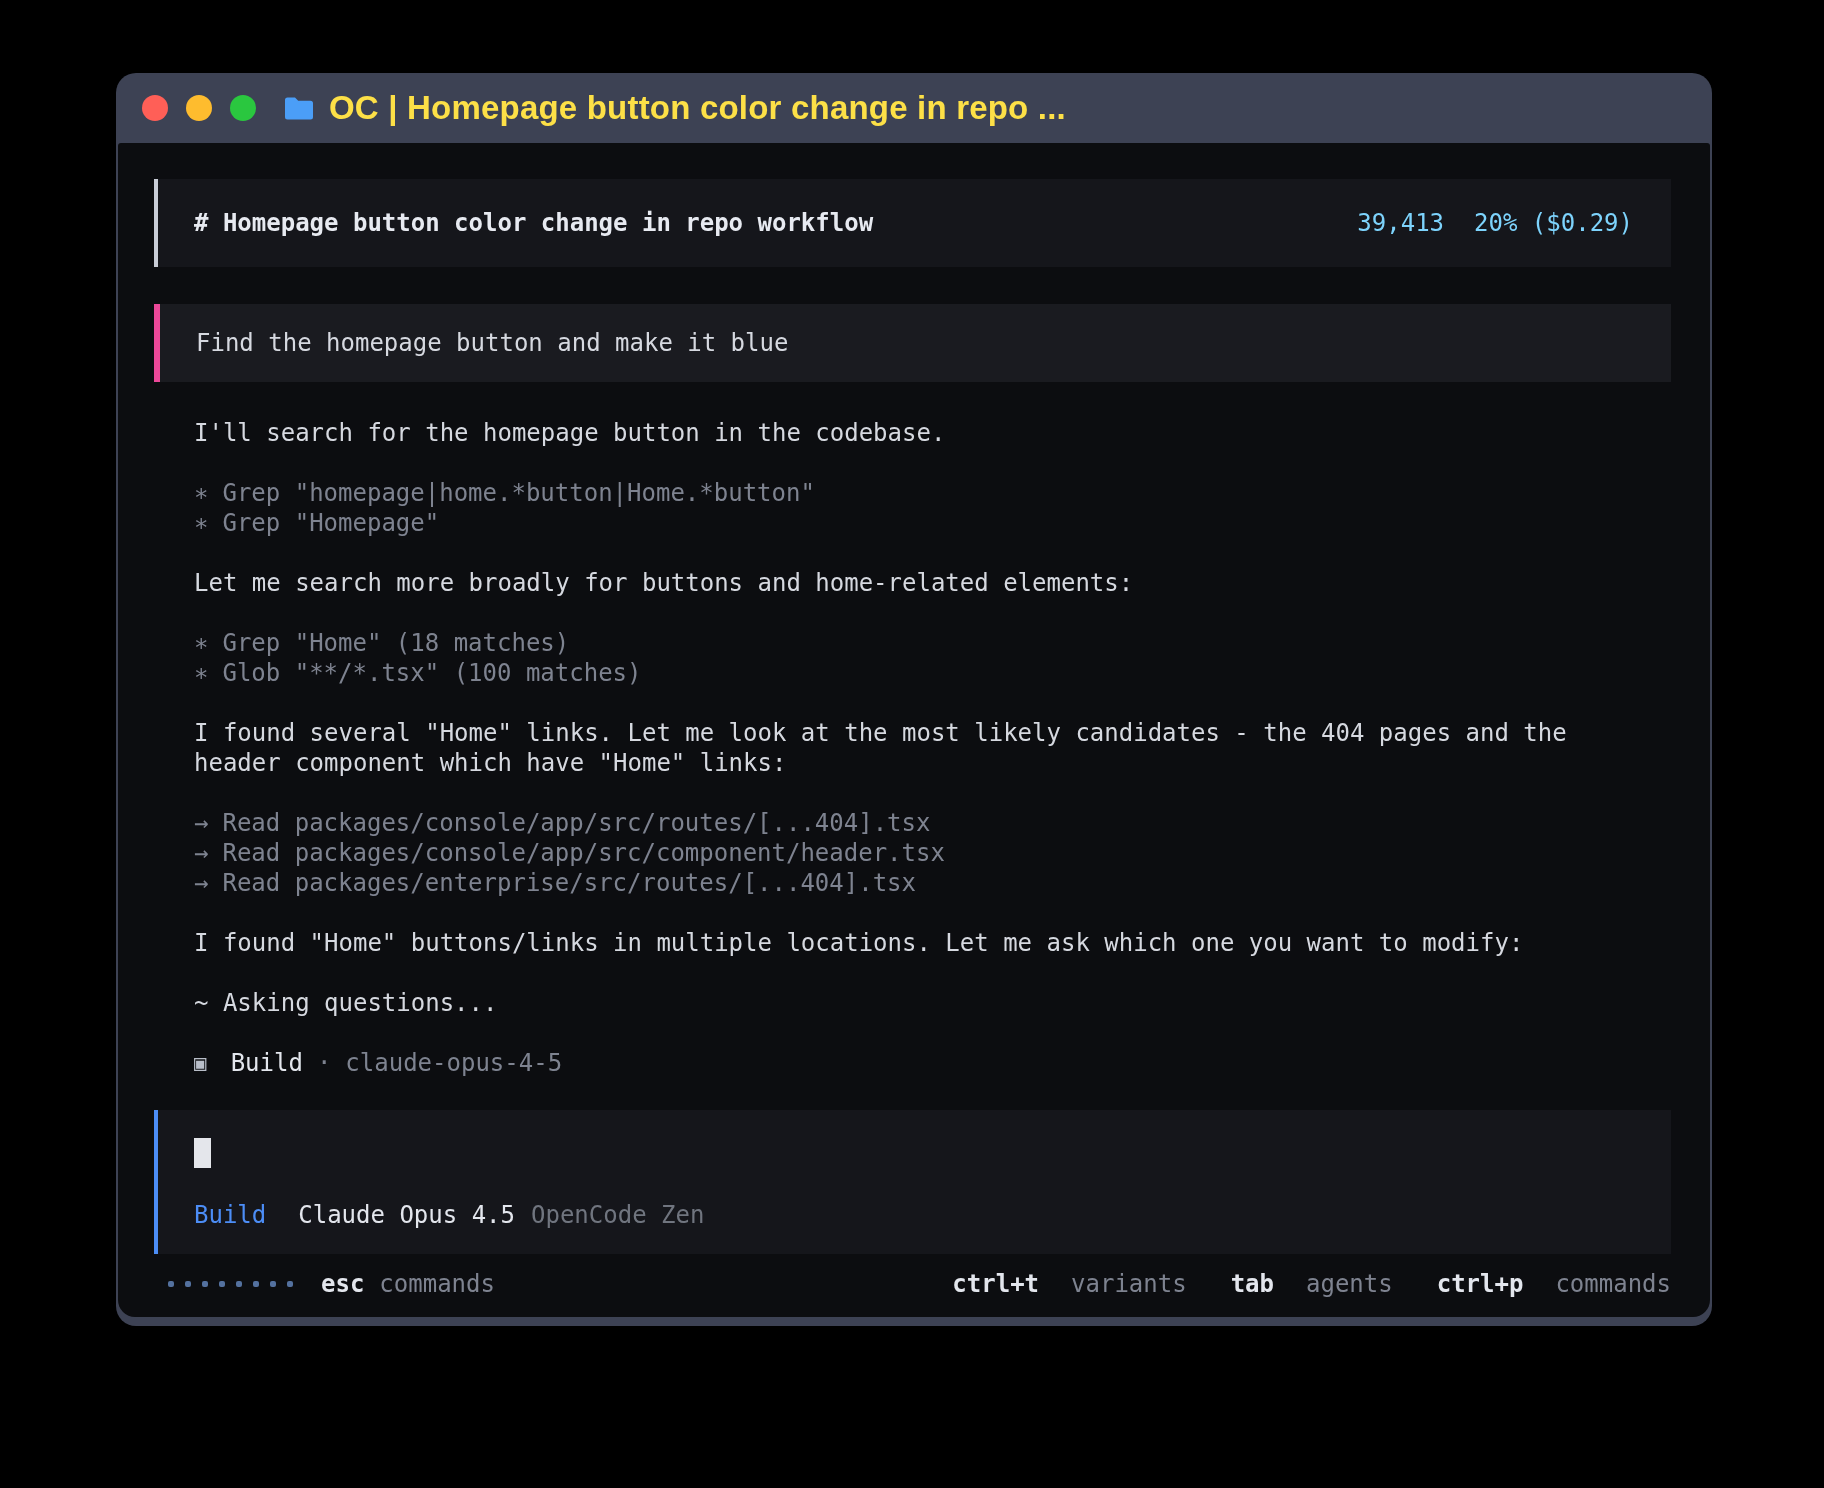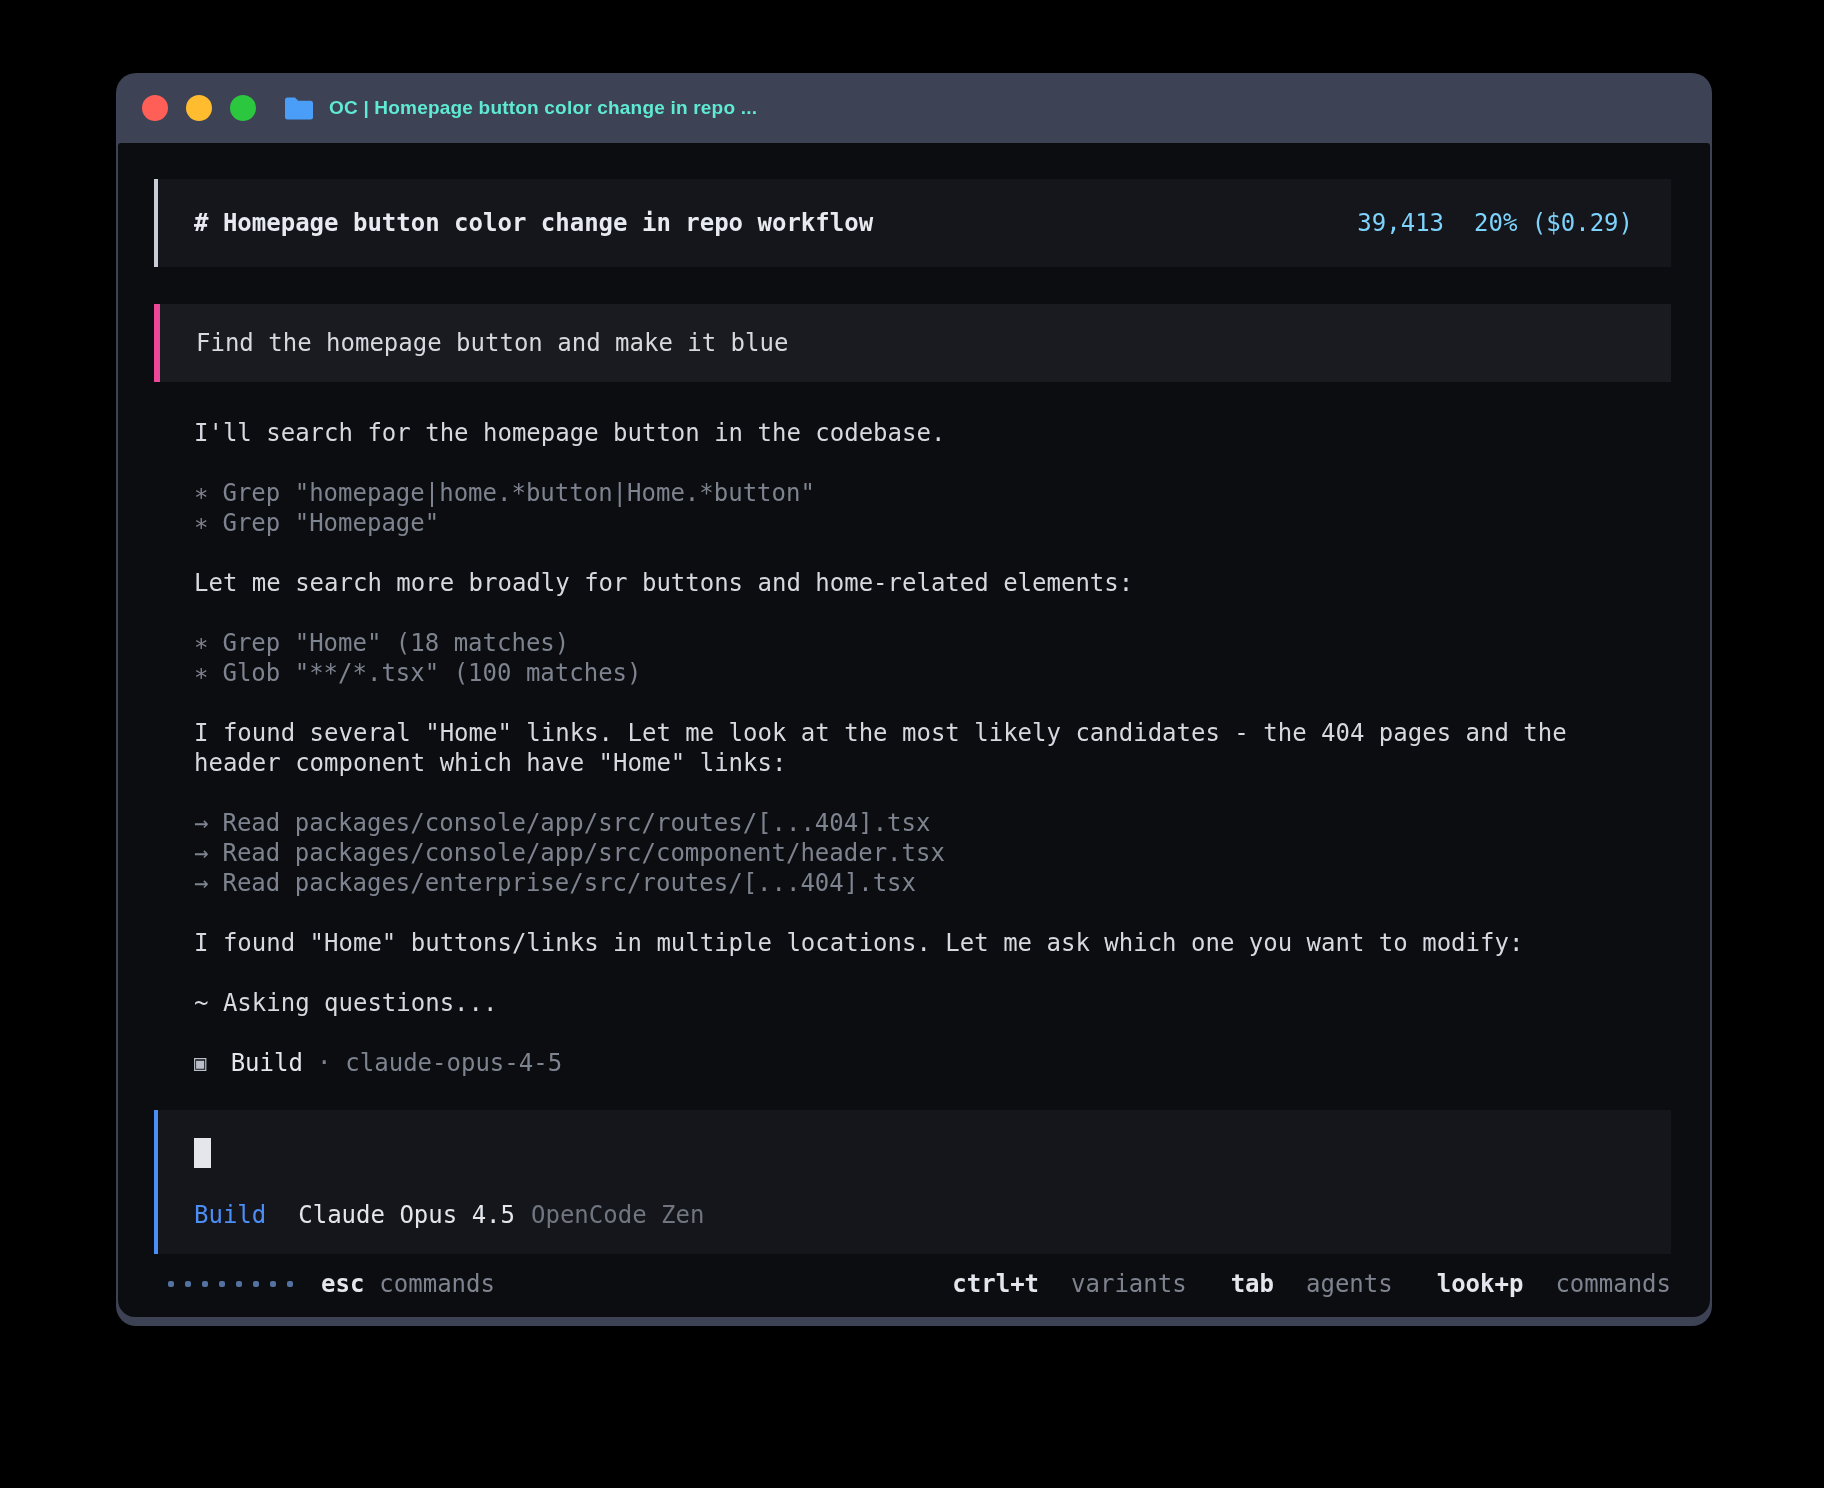--- a/index.html
+++ b/index.html
@@ -12,21 +12,21 @@
     box-shadow:0 30px 80px rgba(0,0,0,.65);
   }
   .titlebar { height:70px; display:flex; align-items:center; padding:0 26px; }
   .lights { display:flex; gap:18px; }
   .light { width:26px; height:26px; border-radius:50%; }
   .light.red    { background:#ff5f57; }
   .light.yellow { background:#febc2e; }
   .light.green  { background:#2ac73f; }
   .title-group { display:flex; align-items:center; gap:15px; margin-left:28px;
                  font-family:"Liberation Sans",sans-serif; }
-  .window-title { color:#5eead4; font-size:19px; font-weight:700; letter-spacing:.2px; }
+  .window-title { color:#fde047; font-size:33px; font-weight:700; letter-spacing:.2px; }
 
   .terminal {
     position:absolute; left:2px; right:2px; top:70px; bottom:9px;
     background:#0c0d10; border-radius:3px 3px 17px 17px;
     padding:0 39px 0 36px; overflow:hidden;
     font-size:24px; line-height:30px; color:#d6d9e0;
   }
 
   .header-block {
     margin-top:36px; height:88px; background:#15161b;
@@ -187,20 +187,20 @@
       <span class="sb-right">
         <span class="shortcut">
           <span class="kbd">ctrl+t</span>
           <span class="dim">variants</span>
         </span>
         <span class="shortcut">
           <span class="kbd">tab</span>
           <span class="dim">agents</span>
         </span>
         <span class="shortcut">
-          <span class="kbd">look+p</span>
+          <span class="kbd">ctrl+p</span>
           <span class="dim">commands</span>
         </span>
       </span>
     </div>
 
   </div>
 </div>
 
 </body></html>

